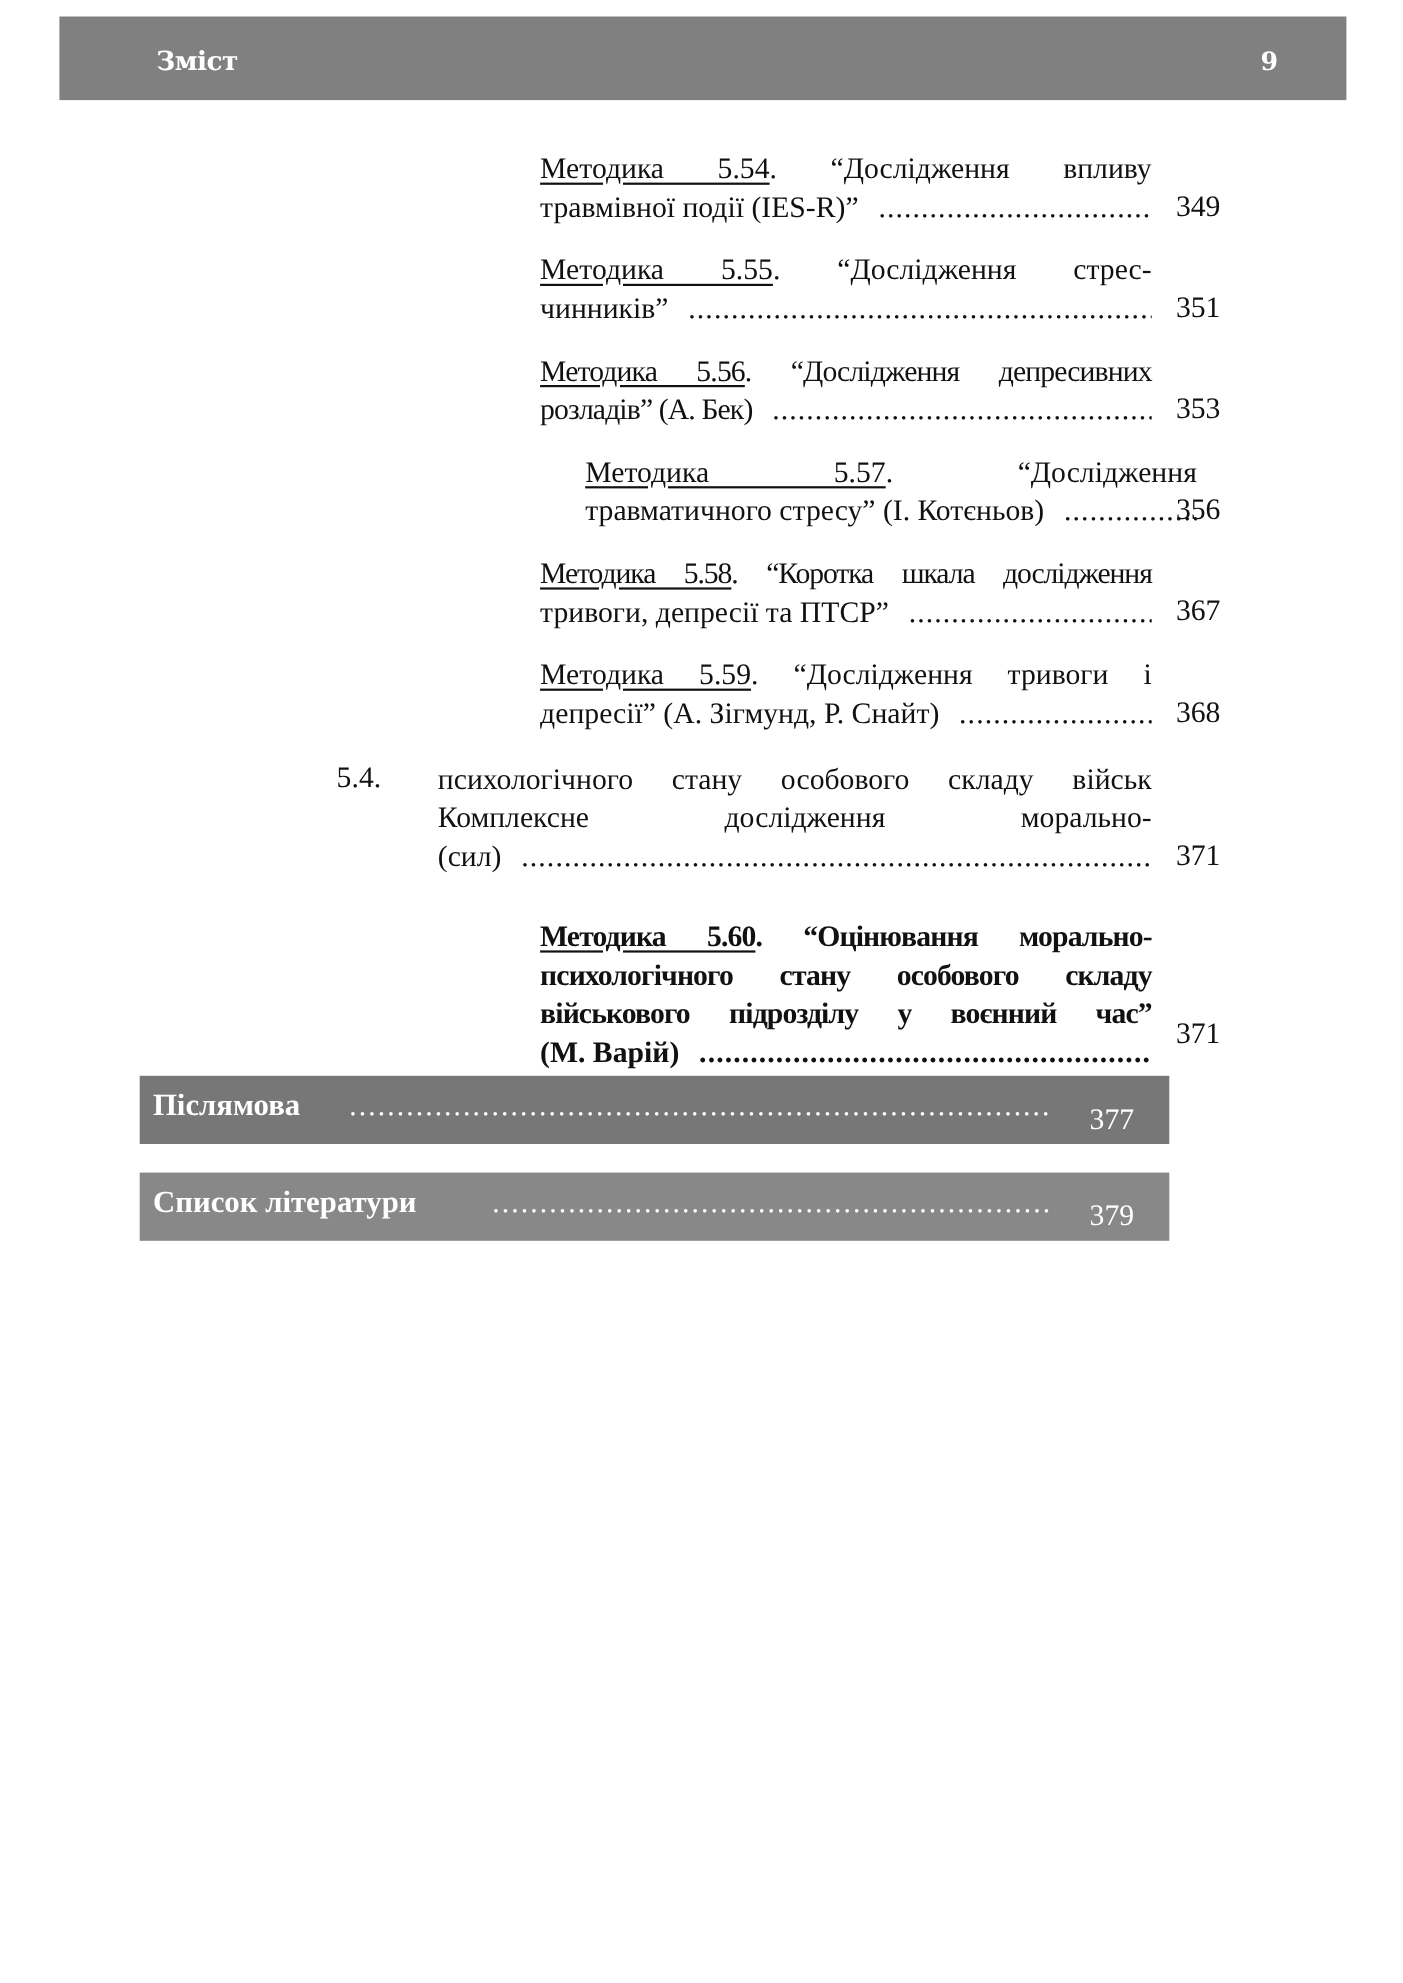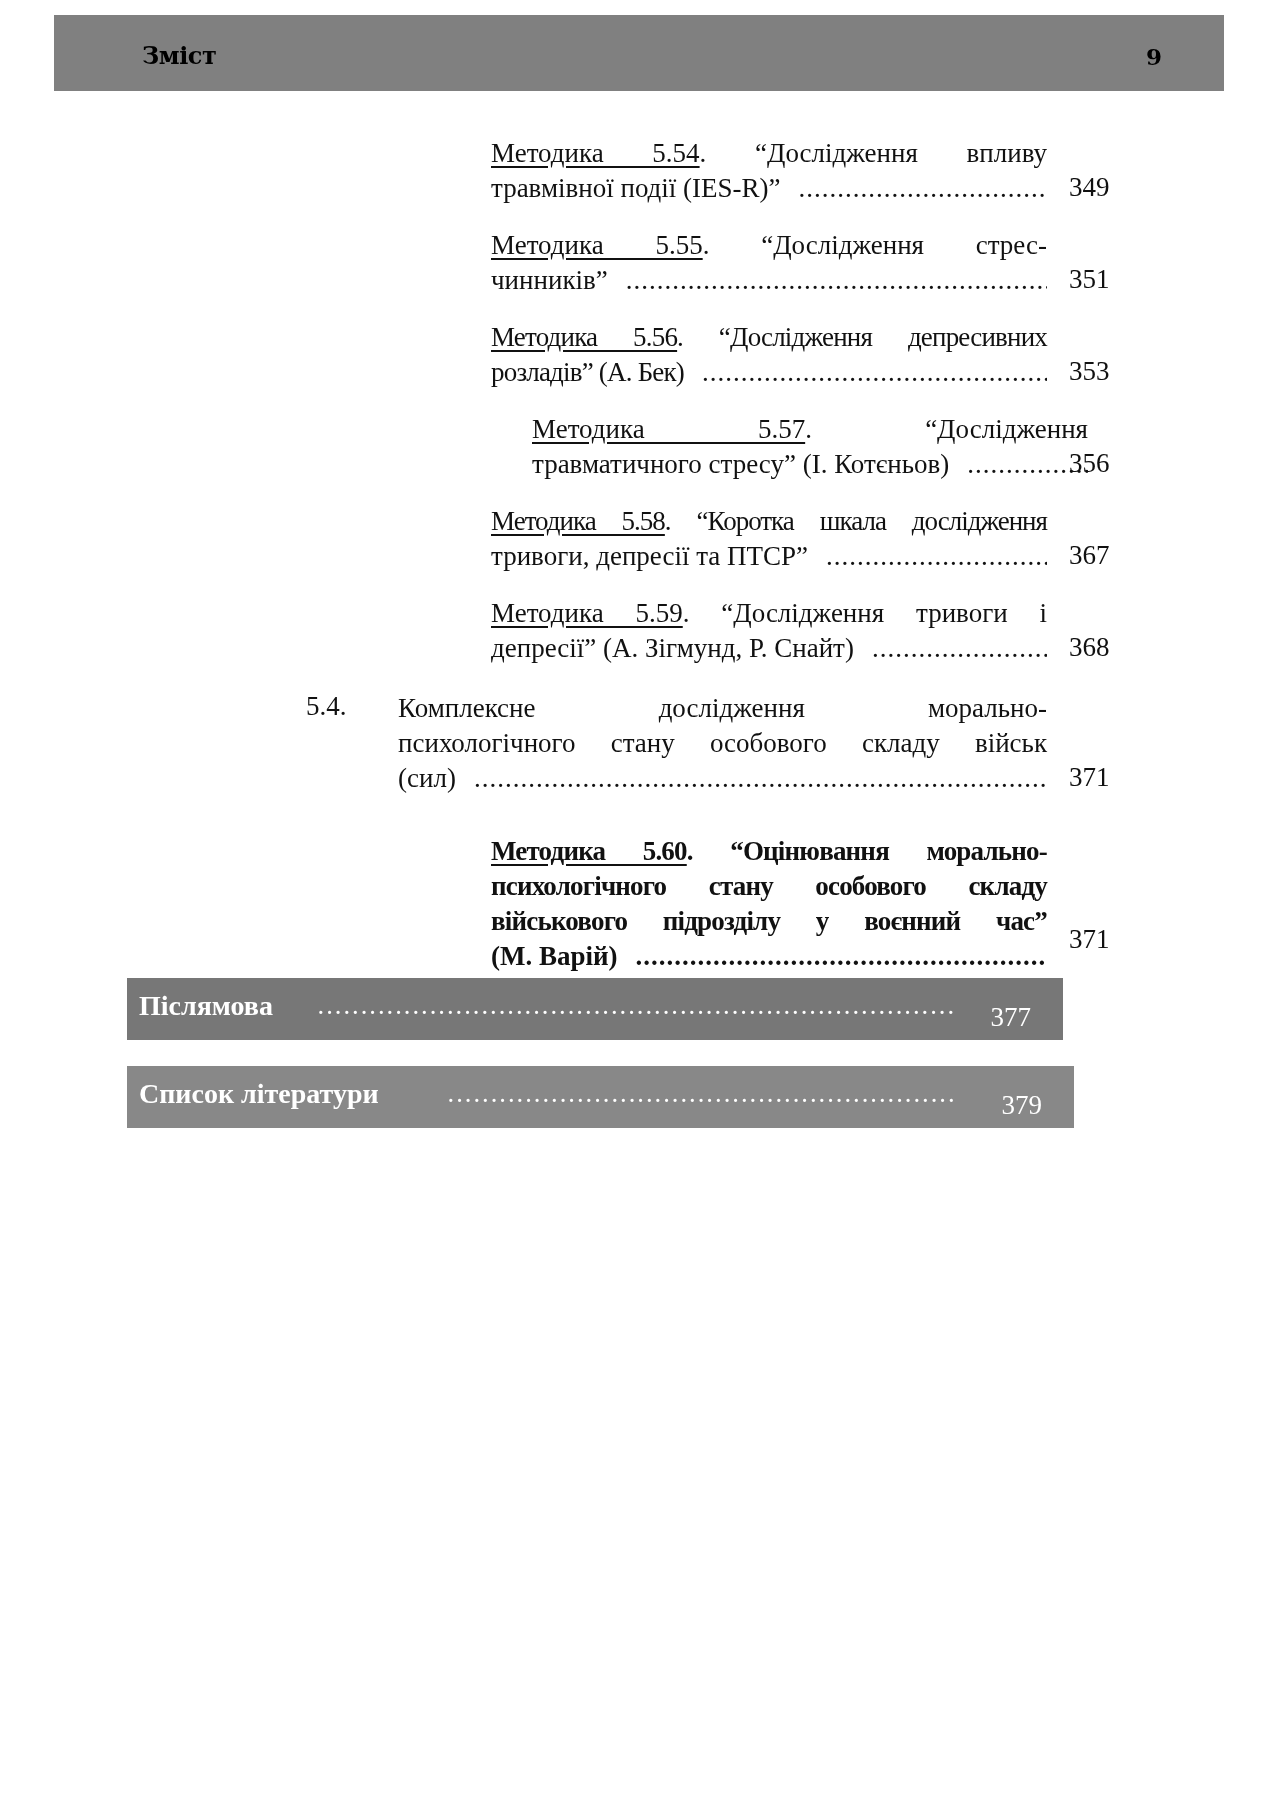--- a/index.html
+++ b/index.html
@@ -3,21 +3,21 @@
   <meta charset="utf-8">
   <style>
     html, body { margin: 0; padding: 0; background: #ffffff; }
     body {
       width: 1275px; height: 1803px; position: relative; overflow: hidden;
       font-family: "DejaVu Serif", "Liberation Serif", serif;
       color: #111;
     }
     .header {
       position: absolute; left: 54px; top: 15px; width: 1170px; height: 76px;
-      background: #808080; color: #000000;
+      background: #808080; color: #ffffff;
     }
     .header .title {
       position: absolute; left: 88px; top: 26px; font-size: 24px; font-weight: bold;
       font-family: "DejaVu Serif", serif; letter-spacing: -0.5px;
     }
     .header .pnum {
       position: absolute; right: 62px; top: 28px; font-size: 23px; font-weight: bold;
     }
     .entry {
       position: absolute; font-size: 27px; line-height: 35px;
@@ -108,22 +108,22 @@
   <span class="line just"><span class="u">Методика 5.59</span><span>. “Дослідження тривоги і</span></span>
   <span class="lastline">
       <span class="txt">депресії” (А. Зігмунд, Р. Снайт)</span>
       <span class="dots">........................................................................................................................</span>
     </span>
 </div>
 <div class="page" style="left:1069px; top:632px;">368</div>
 
 <div class="sec-num" style="left:306px; top:691px;">5.4.</div>
 <div class="entry" style="left:398px; top:691px; width:649px;">
+  <span class="line just">психологічного стану особового складу військ</span>
   <span class="line just">Комплексне дослідження морально-</span>
-  <span class="line just">психологічного стану особового складу військ</span>
   <span class="lastline">
       <span class="txt">(сил)</span>
       <span class="dots">........................................................................................................................</span>
     </span>
 </div>
 <div class="page" style="left:1069px; top:762px;">371</div>
 
 <div class="entry" style="left:491px; top:834px; width:556px; letter-spacing:-0.8px;font-weight:bold;">
   <span class="line just"><span class="u">Методика 5.60</span><span>. “Оцінювання морально-</span></span>
   <span class="line just">психологічного стану особового складу</span>
@@ -134,17 +134,17 @@
     </span>
 </div>
 <div class="page" style="left:1069px; top:924px;">371</div>
 
 <div class="bar" style="top:978px; background:#777777;">
   <span class="label">Післямова</span>
   <span class="bdots" style="left:190px; width:640px;">........................................................................................................................</span>
   <span class="bpage">377</span>
 </div>
 
-<div class="bar" style="top:1066px; background:#888888;padding-left:11px;">
+<div class="bar" style="top:1066px; background:#888888;">
   <span class="label">Список літератури</span>
   <span class="bdots" style="left:320px; width:510px;">........................................................................................................................</span>
   <span class="bpage">379</span>
 </div>
 
 </body></html>

